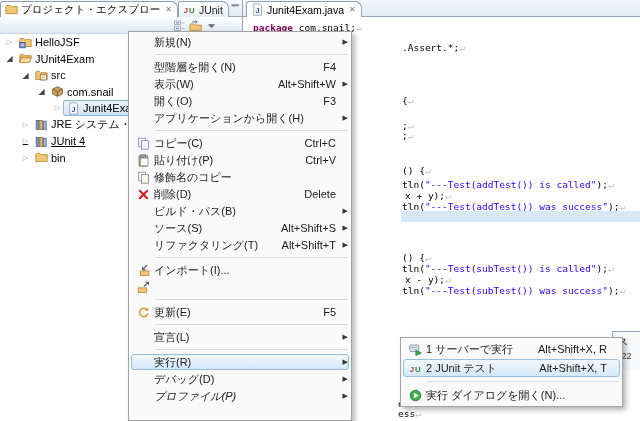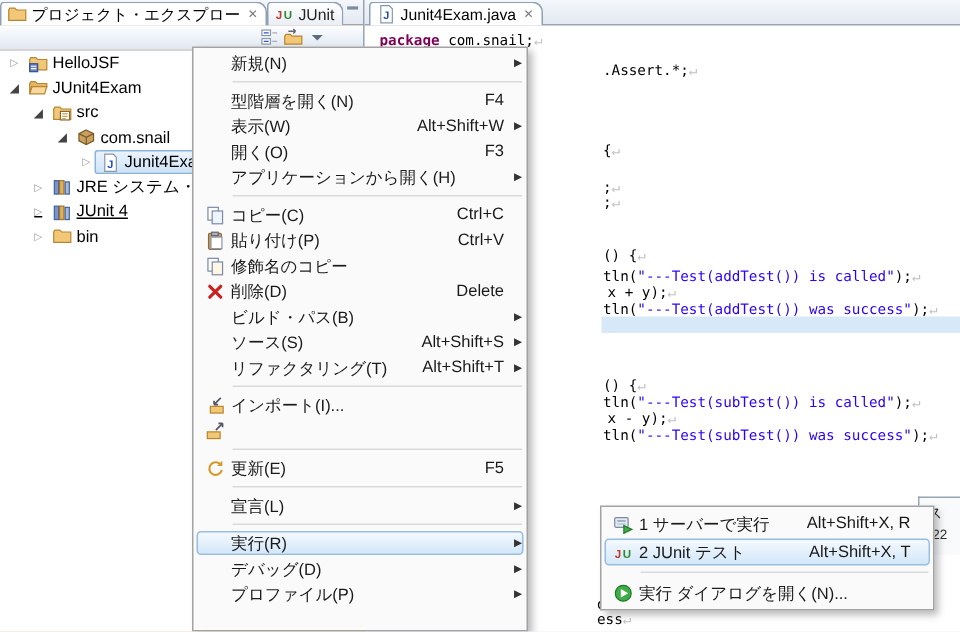--- a/index.html
+++ b/index.html
@@ -441,21 +441,21 @@
       <span class="menu-label">実行(R)</span>
       <span class="menu-shortcut"></span>
       <span class="menu-arrow">▶</span>
     </div>
     <div class="menu-item" style="height: 14px; margin: 1px 2px;">
       <span class="menu-icon"></span>
       <span class="menu-label">デバッグ(D)</span>
       <span class="menu-shortcut"></span>
       <span class="menu-arrow">▶</span>
     </div>
-    <div class="menu-item" style="height: 14px; margin: 1px 2px;">
+    <div class="menu-item" style="height: 14px; margin: 1px 2px; font-style: italic;">
       <span class="menu-icon"></span>
       <span class="menu-label">プロファイル(P)</span>
       <span class="menu-shortcut"></span>
       <span class="menu-arrow">▶</span>
     </div>
   </div>
 <div class="menu" id="run-submenu">
     <div class="menu-item" style="margin: 1px 2px;">
       <span class="menu-icon">
         <span class="icon">

